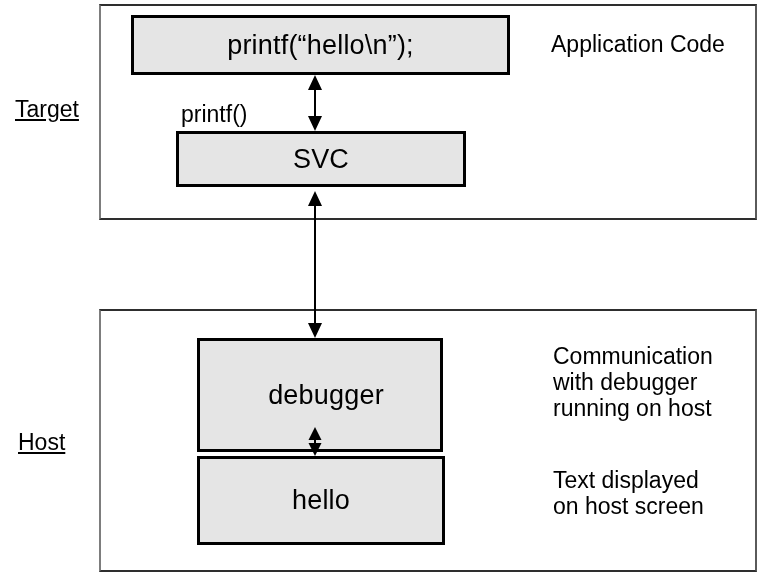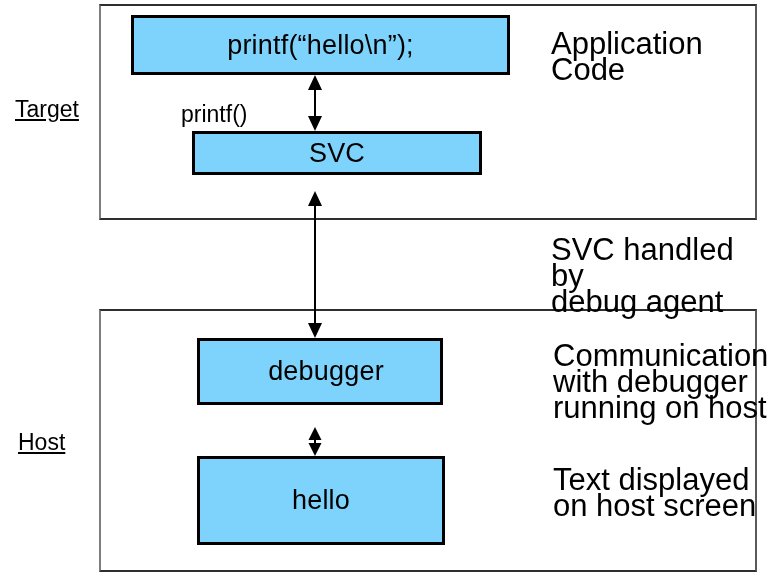--- a/index.html
+++ b/index.html
@@ -18,34 +18,34 @@
     border: 2px solid #2e2e2e;
     border-left-color: #7d7d7d;
     border-right-color: #5a5a5a;
     background: transparent;
   }
   .target-outline { left: 99px; top: 4px;   width: 658px; height: 216px; }
   .host-outline   { left: 99px; top: 309px; width: 658px; height: 263px; }
   .inner {
     position: absolute;
     border: 3px solid #000000;
-    background: #7dd3fc;
+    background: #e5e5e5;
     display: flex;
     align-items: center;
     justify-content: center;
     font-size: 27px;
     letter-spacing: 0.2px;
   }
   .app-box      { left: 131px; top: 15px;  width: 379px; height: 60px; }
-  .svc-box      { left: 192px; top: 131px; width: 290px; height: 44px; }
-  .debugger-box { left: 197px; top: 338px; width: 246px; height: 67px; padding-left: 12px; }
+  .svc-box      { left: 176px; top: 131px; width: 290px; height: 56px; }
+  .debugger-box { left: 197px; top: 338px; width: 246px; height: 114px; padding-left: 12px; }
   .hello-box    { left: 197px; top: 456px; width: 248px; height: 89px; }
   .caption {
     position: absolute;
-    font-size: 31px;
+    font-size: 23px;
     line-height: 26px;
     white-space: pre-line;
   }
   .app-caption      { left: 551px; top: 31px;  }
   .svc-caption      { left: 551px; top: 151px; }
   .bridge-caption   { left: 551px; top: 237px; }
   .debugger-caption { left: 553px; top: 343px; }
   .hello-caption    { left: 553px; top: 467px; }
   .side-label { position: absolute; font-size: 23px; text-decoration: underline; }
   .target-label { left: 15px; top: 96px;  }
@@ -76,22 +76,20 @@
   </div>
 
   <div class="inner debugger-box">
     <span>debugger</span>
   </div>
   <div class="inner hello-box">
     <span>hello</span>
   </div>
 
   <div class="caption app-caption">Application Code</div>
-  <div class="caption bridge-caption">SVC handled by
-debug agent</div>
   <div class="caption debugger-caption">Communication
 with debugger
 running on host</div>
   <div class="caption hello-caption">Text displayed
 on host screen</div>
 
   <svg class="arrow a1" width="22" height="56" viewBox="0 0 22 56">
     <line x1="11" y1="12" x2="11" y2="44" stroke="#000" stroke-width="2"></line>
     <polygon points="11,0 4,15 18,15" fill="#000"></polygon>
     <polygon points="11,56 4,41 18,41" fill="#000"></polygon>

